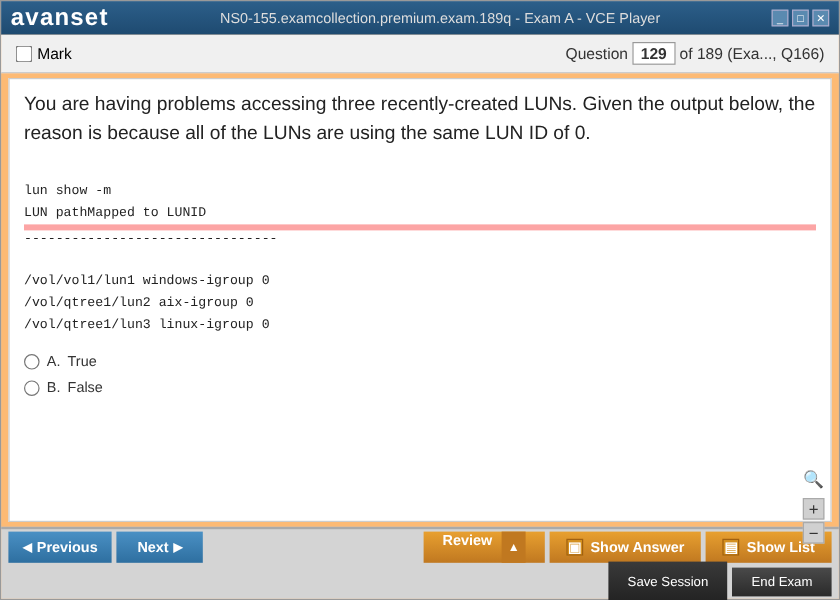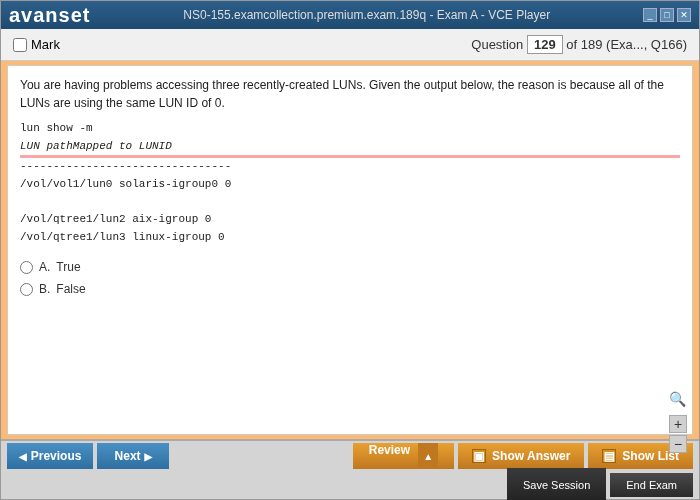--- a/index.html
+++ b/index.html
@@ -114,37 +114,36 @@
     .question-content {
       flex: 1;
       background: white;
       border: 1px solid #ccc;
       margin: 4px 6px;
       padding: 10px 12px;
       overflow-y: auto;
     }
 
     .question-text {
-      font-size: 12px;
+      font-size: 16px;
       color: #222;
-      margin-bottom: 8px;
+      margin-bottom: 28px;
       line-height: 1.5;
     }
 
     .code-block {
       font-family: 'Courier New', monospace;
       font-size: 11px;
       color: #222;
       margin-bottom: 8px;
       line-height: 1.6;
     }
     .code-block .underline-row {
-      border-bottom: 3px solid #fca5a5;
+      border-bottom: 5px solid #fca5a5;
       display: block;
-      font-style: italic;
     }
 
     .answer-options {
       margin-top: 14px;
     }
     .option {
       display: flex;
       align-items: center;
       gap: 6px;
       margin-bottom: 8px;
@@ -339,22 +338,22 @@
     </div>
 
     <div class="content-wrapper">
 
       <div class="question-content">
         <div class="question-text">You are having problems accessing three recently-created LUNs. Given the output below, the reason is because all of the LUNs are using the same LUN ID of 0.</div>
         <div class="code-block">
           <span>lun show -m</span><br>
           <span class="underline-row">LUN pathMapped to LUNID</span>
           <span>--------------------------------</span><br>
-          <span>/vol/vol1/lun0 solaris-igroup0 0</span><br>
           <br>
+          <span>/vol/vol1/lun1 windows-igroup 0</span><br>
           <span>/vol/qtree1/lun2 aix-igroup 0</span><br>
           <span>/vol/qtree1/lun3 linux-igroup 0</span>
         </div>
 
         <div class="answer-options">
           <div class="option">
             <input type="radio" name="answer" style="">
             <span>A.</span>
             <span>True</span>
           </div>

